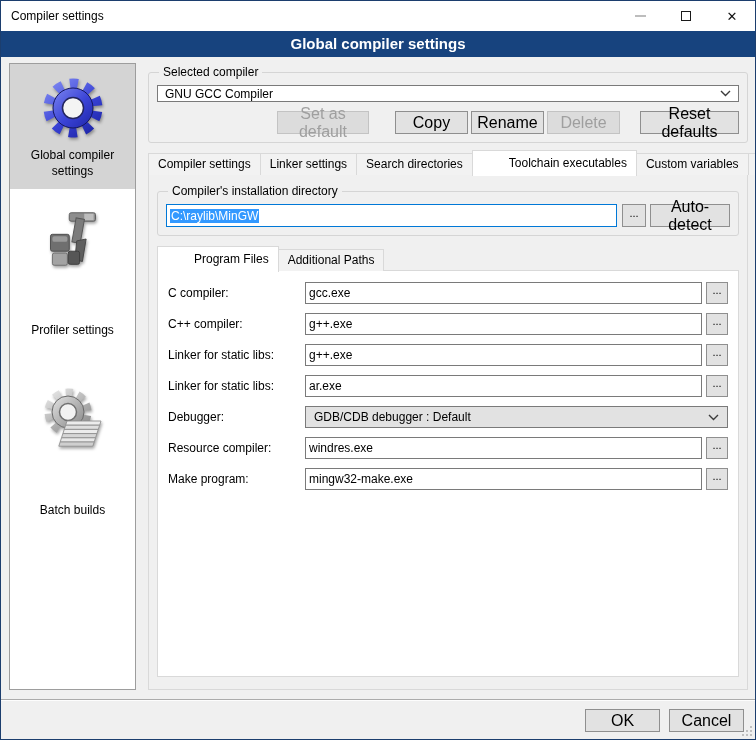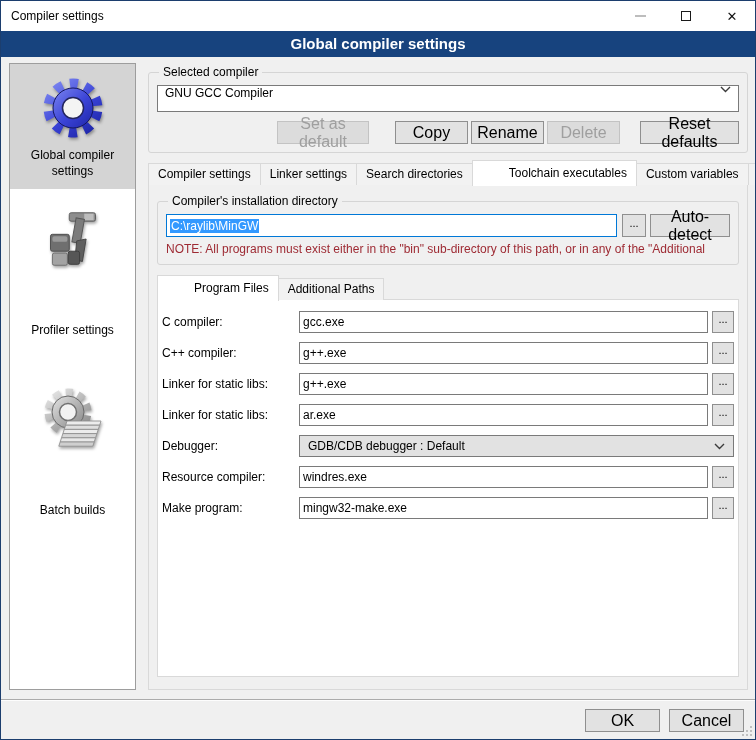--- a/index.html
+++ b/index.html
@@ -39,21 +39,21 @@
   .side-item:last-child { margin-top: 26px; }
   .side-icon { width: 64px; height: 64px; filter: drop-shadow(1px 2px 1.5px rgba(0,0,0,.35)); }
   .side-icon.small { width: 60px; height: 64px; }
   .side-label { text-align: center; margin-top: 8px; line-height: 1.3; }
   
   .main { flex: 1; min-width: 0; height: 627px; display: flex; flex-direction: column; }
   fieldset.group { border: 1px solid #d5d5d5; border-radius: 3px; padding: 4px 8px 8px; }
   fieldset.group legend { padding: 0 4px; margin-left: 2px; }
   
   .group-compiler { margin-top: 2px; }
-  .combo { height: 27px; border: 1px solid #7a7a7a; background: #fff; display: flex; padding: 0 7px; margin-top: 2px; }
+  .combo { height: 17px; border: 1px solid #7a7a7a; background: #fff; display: flex; align-items: center; padding: 0 7px; margin-top: 2px; }
   .combo .chev { margin-left: auto; }
   .btn { height: 23px; background: #e2e2e2; border: 1px solid #8f8f8f; font-family: inherit; font-size: 16px; display: inline-flex; align-items: center; justify-content: center; cursor: default; }
   .btn.disabled { color: #9f9f9f; border-color: #c3c3c3; background: #dcdcdc; }
   .btn-row { display: flex; align-items: center; margin-top: 9px; }
   .b-setdefault { margin-left: 120px; width: 92px; }
   .b-copy   { margin-left: 26px; width: 73px; }
   .b-rename { margin-left: 3px;  width: 73px; }
   .b-delete { margin-left: 3px;  width: 73px; }
   .b-reset  { margin-left: auto; width: 99px; }
   
@@ -69,21 +69,21 @@
   .group-dir { }
   .path-row { display: flex; align-items: center; margin-top: 2px; }
   .textbox { height: 21px; border: 1px solid #7a7a7a; background: #fff; display: flex; align-items: center; padding: 0 3px; overflow: hidden; white-space: nowrap; }
   .textbox.focused { border-color: #0078d7; }
   .sel-text { background: #3399ff; color: #fff; padding: 0 1px; }
   .path-row .textbox { flex: 1; height: 23px; }
   .browse-btn { width: 24px; height: 23px; margin-left: 5px; background: #e2e2e2; border: 1px solid #8f8f8f; font-size: 11px; line-height: 1; padding-bottom: 5px; }
   .autodetect-btn { width: 80px; height: 23px; margin-left: 4px; }
   .note { color: #9e2a33; margin-top: 5px; white-space: nowrap; overflow: hidden; }
   .inner-tabstrip { margin-top: 10px; }
-  .inner-page { flex: 1; background: #fff; border: 1px solid #d9d9d9; margin-top: -1px; padding: 11px 4px; }
+  .inner-page { flex: 1; background: #fff; border: 1px solid #d9d9d9; margin-top: -1px; padding: 11px 10px; }
   .frow { display: flex; align-items: center; margin-bottom: 9px; }
   .flabel { width: 137px; flex-shrink: 0; }
   .frow .textbox { flex: 1; height: 22px; }
   .frow .browse-btn { width: 22px; height: 22px; margin-left: 4px; flex-shrink: 0; }
   .dropdown { flex: 1; height: 22px; border: 1px solid #7a7a7a; background: #e2e2e2; display: flex; align-items: center; padding: 0 8px; justify-content: space-between; }
   .dropdown .chev { margin-left: auto; }
   
   .footer { height: 42px; border-top: 1px solid #ababab; box-shadow: inset 0 1px 0 #fdfdfd; display: flex; align-items: center; justify-content: flex-end; padding: 0 11px; gap: 9px; }
   .footer .btn { width: 75px; }
   .resize-grip { position: absolute; right: 2px; bottom: 2px; }
@@ -202,21 +202,20 @@
 
       <fieldset class="group group-dir">
         <legend>Compiler's installation directory</legend>
         <div class="path-row">
           <div class="textbox focused">
             <span class="sel-text">C:\raylib\MinGW</span>
           </div>
           <button class="btn browse-btn">...</button>
           <button class="btn autodetect-btn">Auto-detect</button>
         </div>
-        <div class="note">NOTE: All programs must exist either in the "bin" sub-directory of this path, or in any of the "Additional</div>
       </fieldset>
 
       <div class="tabstrip inner-tabstrip">
         <div class="tab active">Program Files</div>
         <div class="tab">Additional Paths</div>
       </div>
 
       <div class="inner-page">
 
         <div class="frow">

